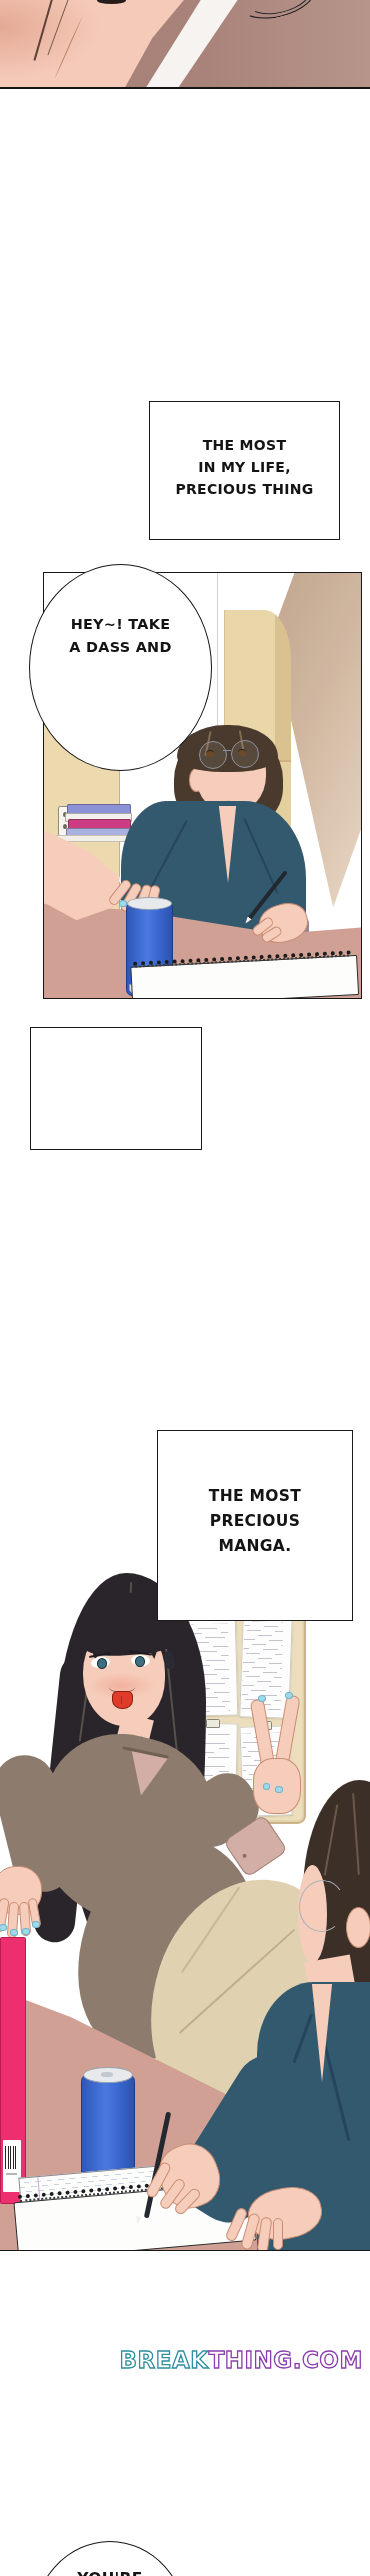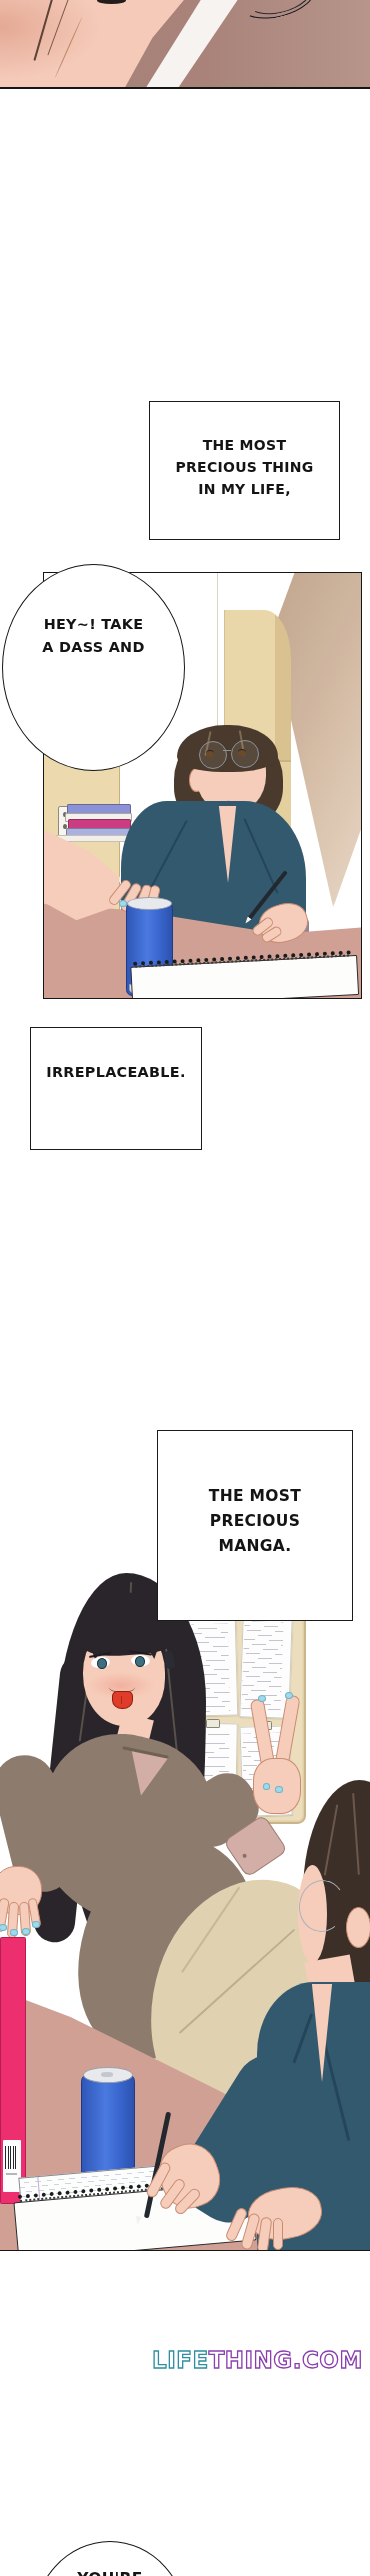--- a/index.html
+++ b/index.html
@@ -39,22 +39,22 @@
     <div class="abs" style="left:97px;top:-3.1px;width:29px;height:7.2px;background:#241d19;border-radius:50%;"></div>
     <div class="abs" style="left:68px;top:14.4px;width:1px;height:67px;background:#c08468;transform:rotate(24deg);border-radius:50%;"></div>
     <div class="abs" style="left:238px;top:-23px;width:76px;height:38px;border:1.5px solid #15151a;border-radius:50%;border-top-color:transparent;border-left-color:transparent;transform:rotate(-14deg);"></div>
     <div class="abs" style="left:244px;top:-25px;width:67px;height:36px;border:1px solid #2a2a30;border-radius:50%;border-top-color:transparent;border-left-color:transparent;transform:rotate(-14deg);"></div>
     <div class="abs" style="left:0;top:87px;width:371px;height:1.5px;background:#151515;"></div>
   </div>
 
   <div class="npbox" style="left:149px;top:401px;width:189px;height:137px;">
     <div class="comic" style="position:absolute;left:0;top:32px;width:100%;font-size:14px;line-height:22px;">
       <div>THE MOST</div>
+      <div>IN MY LIFE,</div>
       <div>PRECIOUS THING</div>
-      <div>IN MY LIFE,</div>
     </div>
   </div>
 
   <div class="abs" style="left:43px;top:572px;width:319px;height:427px;border:1.5px solid #161616;box-sizing:border-box;background:#ffffff;overflow:hidden;">
 
     <div class="abs" style="left:173px;top:0;width:1px;height:268px;background:#d9d3c8;"></div>
 
     <div class="abs" style="left:216px;top:-15.5px;width:118px;height:350px;clip-path:polygon(34% 0,100% 0,100% 64%,62% 100%,10% 22%);
                 background:linear-gradient(115deg,#bb9e87 0%,#cfb49c 45%,#ead9c6 100%);filter:blur(3.1px);opacity:.95;"></div>
 
@@ -132,30 +132,29 @@
 
     <div class="abs" style="left:0;top:0;width:319px;height:427px;">
       <div class="abs" style="left:221px;top:292px;width:4.1px;height:62px;background:#23272e;border-radius:1.5px;transform:rotate(38deg);"></div>
       <div class="abs" style="left:201px;top:344px;width:5.2px;height:7.2px;background:#f4f2ee;clip-path:polygon(50% 100%,0 0,100% 0);transform:rotate(38deg);"></div>
       <div class="abs skin" style="left:215px;top:331px;width:47px;height:36px;border-radius:45%;transform:rotate(-16deg);border:0.5px solid #c98c72;"></div>
       <div class="finger" style="left:214px;top:342px;width:7.7px;height:20.6px;transform:rotate(52deg);"></div>
       <div class="finger" style="left:223px;top:351px;width:7.7px;height:18.5px;transform:rotate(58deg);"></div>
     </div>
   </div>
 
-  <div class="bubble" style="left:2px;top:564px;width:181px;height:205px;">
+  <div class="bubble" style="left:29px;top:564px;width:181px;height:205px;">
     <div class="comic" style="position:absolute;left:0;top:48px;width:100%;font-size:14.4px;line-height:23px;">
       <div>HEY~! TAKE</div>
       <div>A DASS AND</div>
     </div>
   </div>
 
   <div class="npbox" style="left:30px;top:1027px;width:170px;height:121px;">
     <div class="comic" style="position:absolute;left:0;top:33px;width:100%;font-size:14.4px;line-height:23px;">
-      <div>IRREPLACEABLE.</div>
     </div>
   </div>
 
   <div class="npbox" style="left:157px;top:1430px;width:194px;height:189px;z-index:5;">
     <div class="comic" style="position:absolute;left:0;top:53px;width:100%;font-size:15.5px;line-height:25px;">
       <div>THE MOST</div>
       <div>PRECIOUS</div>
       <div>MANGA.</div>
     </div>
   </div>
@@ -308,21 +307,21 @@
         <div class="finger" style="left:32px;top:37px;width:8.8px;height:34px;transform:rotate(8deg);"></div>
         <div class="finger" style="left:46px;top:38px;width:8.2px;height:30px;transform:rotate(0deg);"></div>
       </div>
     </div>
 
     <div class="abs" style="left:0;top:704px;width:371px;height:1.5px;background:#151515;"></div>
   </div>
 
   <div class="abs" style="left:0;top:2347px;width:371px;text-align:right;padding-right:8.2px;box-sizing:border-box;
               font-weight:800;font-size:23px;letter-spacing:0.5px;font-family:'DejaVu Sans','Liberation Sans',sans-serif;">
-    <span style="color:#ffffff;-webkit-text-stroke:1.3px #2e8fa0;text-shadow:0 0 0.5px #2e8fa0;">LIFE</span><span style="color:#ffffff;-webkit-text-stroke:1.3px #8a3fae;text-shadow:0 0 0.5px #8a3fae;">THING.COM</span>
+    <span style="color:#ffffff;-webkit-text-stroke:1.3px #2e8fa0;text-shadow:0 0 0.5px #2e8fa0;">BREAK</span><span style="color:#ffffff;-webkit-text-stroke:1.3px #8a3fae;text-shadow:0 0 0.5px #8a3fae;">THING.COM</span>
   </div>
 
   <div class="bubble" style="left:32px;top:2541px;width:154px;height:170px;">
     <div class="comic" style="position:absolute;left:0;top:25px;width:100%;font-size:15.5px;line-height:24px;">
       <div>YOU'RE</div>
     </div>
   </div>
 
 </div>
 

